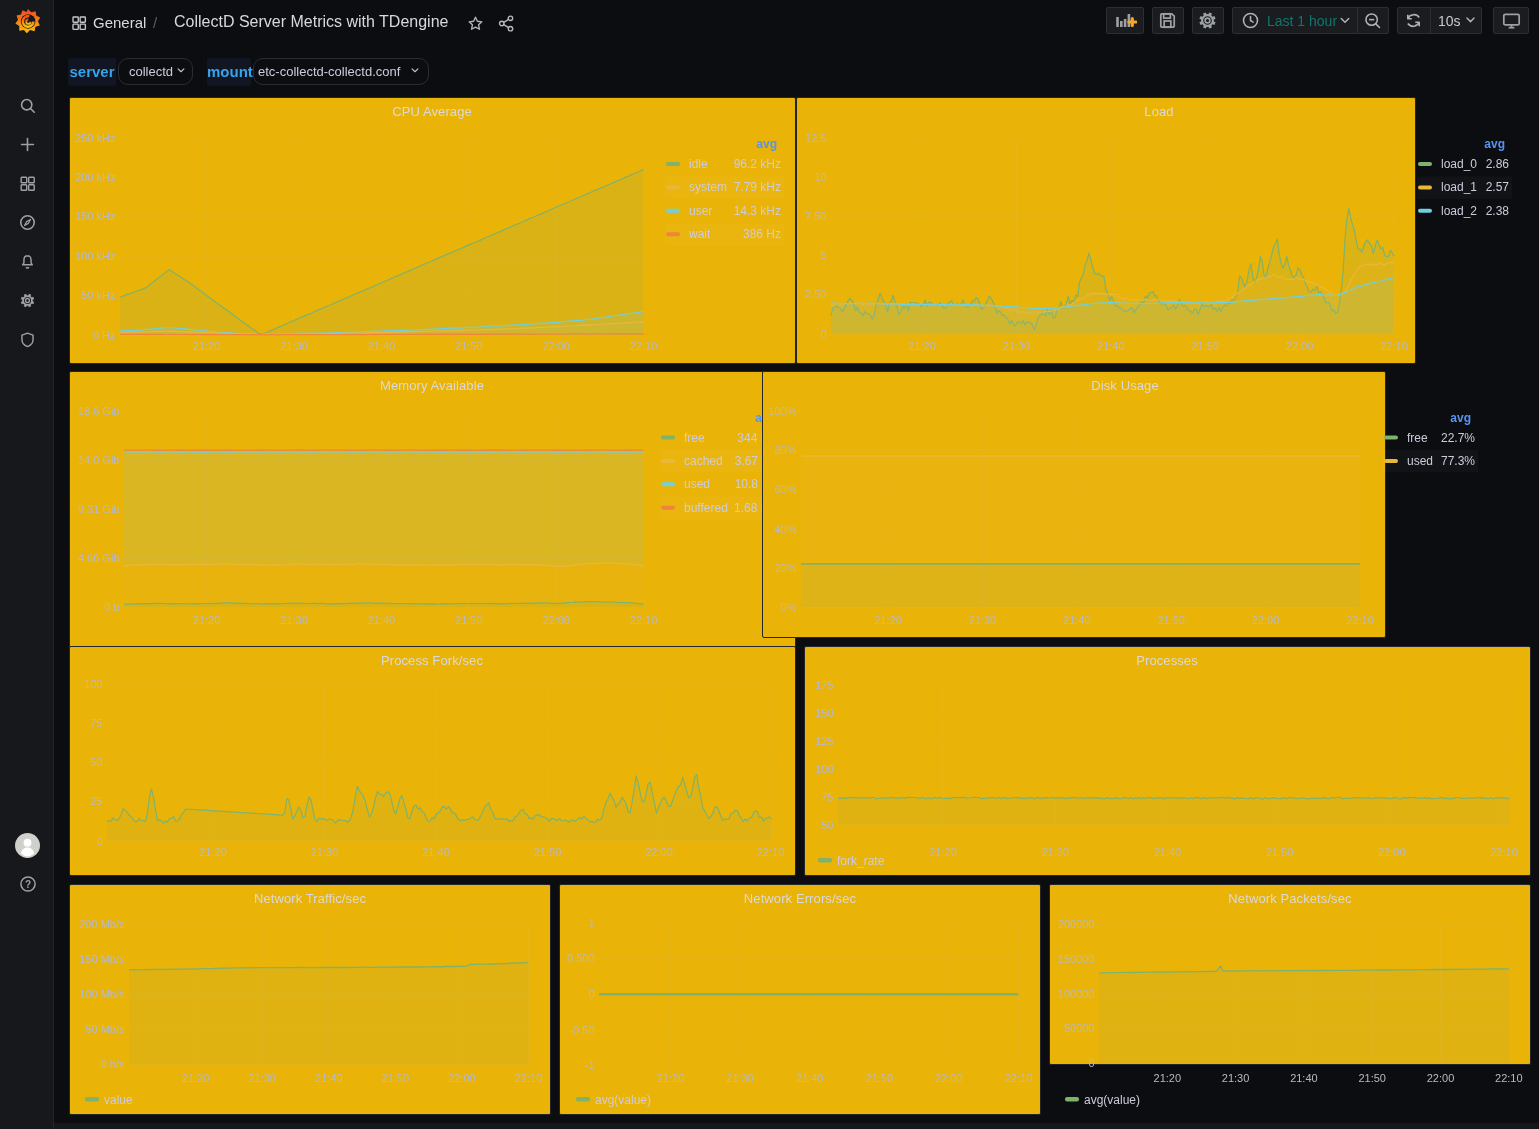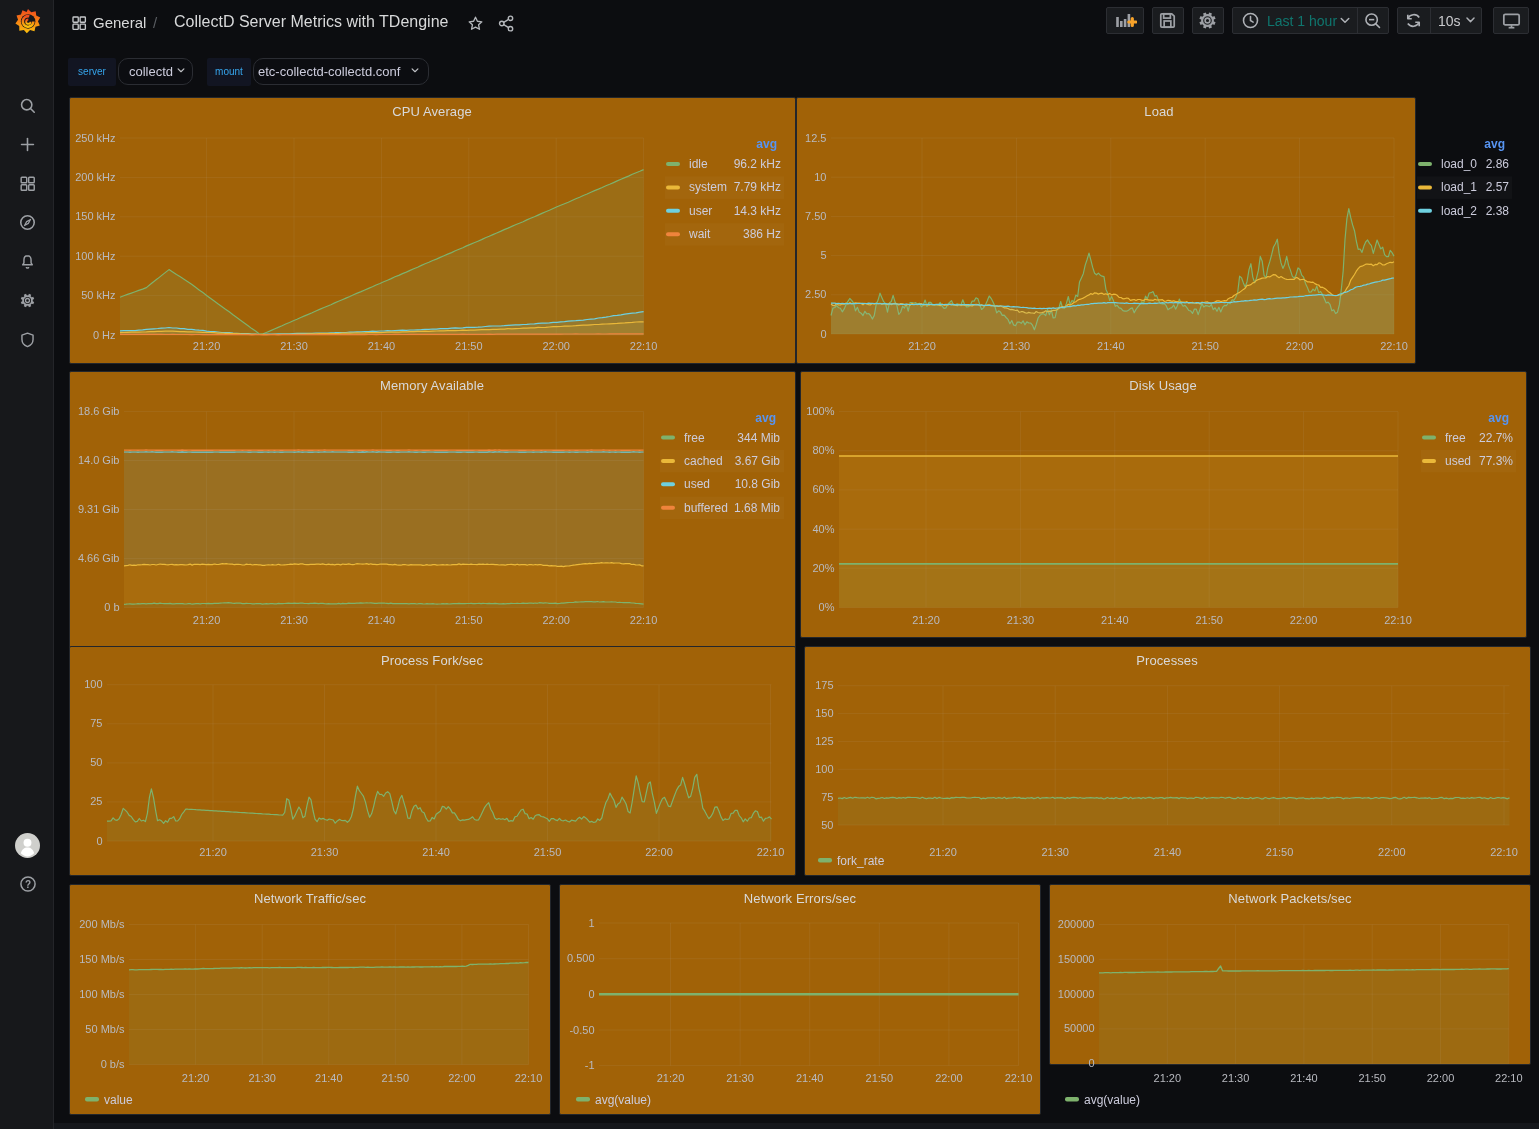--- a/index.html
+++ b/index.html
@@ -1,20 +1,20 @@
 <!DOCTYPE html>
 <html><head><meta charset="utf-8"><style>
 
 * { margin:0; padding:0; box-sizing:border-box; }
 body { width:1539px; height:1129px; background:#0c0d10; font-family:"Liberation Sans", sans-serif; overflow:hidden; position:relative; }
-.panel { position:absolute; background:#a16207; border:1px solid #23262b; border-radius:2px; }
+.panel { position:absolute; background:#eab308; border:1px solid #23262b; border-radius:2px; }
 .sidebar { position:absolute; left:0; top:0; width:54px; height:1129px; background:#17181b; border-right:1px solid #242529; }
 .navtext { position:absolute; font-size:15px; color:#d8d9da; white-space:nowrap; }
 .btn { position:absolute; top:7px; height:27px; background:#1a1c1f; border:1px solid #2c2e33; border-radius:2px; }
-.chip { position:absolute; top:58px; height:28px; background:#121522; border-radius:2px; color:#35a4eb; font-size:10px; font-weight:normal; text-align:center; white-space:nowrap; }
+.chip { position:absolute; top:58px; height:28px; background:#121522; border-radius:2px; color:#35a4eb; font-size:15px; font-weight:bold; text-align:center; white-space:nowrap; }
 .valbox { position:absolute; top:58px; height:27px; background:#0c0d11; border:1px solid #2b2d33; border-radius:10px; color:#ccccdc; font-size:13px; white-space:nowrap; overflow:hidden; }
 
 </style></head><body>
 <div style="position:absolute;left:54px;top:1123px;width:1485px;height:6px;background:#15171b"></div>
 <div class="sidebar"></div>
 <svg style="position:absolute;left:15px;top:8px" width="26" height="26" viewBox="0 0 24 24">
 <defs>
       <linearGradient id="glg" x1="0" y1="0" x2="0" y2="1">
 <stop offset="0" stop-color="#f1491f"></stop>
         <stop offset="0.45" stop-color="#f57c14"></stop>
@@ -305,21 +305,21 @@
       <text x="710.0" y="92.9" text-anchor="end" font-size="12" fill="#ccccdc">3.67 Gib</text>
       <rect x="591.0" y="110.3" width="14" height="4" rx="2" fill="#6ED0E0"></rect>
       <text x="614.0" y="116.3" font-size="12" fill="#ccccdc">used</text>
       <text x="710.0" y="116.3" text-anchor="end" font-size="12" fill="#ccccdc">10.8 Gib</text>
       <rect x="590.0" y="124.7" width="124.0" height="22.5" fill="rgba(255,255,255,0.028)"></rect>
       <rect x="591.0" y="133.7" width="14" height="4" rx="2" fill="#EF843C"></rect>
       <text x="614.0" y="139.7" font-size="12" fill="#ccccdc">buffered</text>
       <text x="710.0" y="139.7" text-anchor="end" font-size="12" fill="#ccccdc">1.68 Mib</text>
     </svg>
   </div>
-<div class="panel" style="left:800px;top:371px;width:727px;height:267px">
+<div class="panel" style="left:762px;top:371px;width:624px;height:267px">
     <svg width="725" height="265" viewBox="0 0 725 265" style="position:absolute;left:0;top:0">
       <text x="362" y="17.5" text-anchor="middle" font-size="13" font-weight="500" letter-spacing="0.1" fill="#d8d9da">Disk Usage</text>
       <line x1="38.0" y1="39.6" x2="597.0" y2="39.6" stroke="rgba(204,204,220,0.08)" stroke-width="1"></line>
       <text x="33.5" y="43.1" text-anchor="end" font-size="11" fill="#b8bac0">100%</text>
       <line x1="38.0" y1="78.8" x2="597.0" y2="78.8" stroke="rgba(204,204,220,0.08)" stroke-width="1"></line>
       <text x="33.5" y="82.3" text-anchor="end" font-size="11" fill="#b8bac0">80%</text>
       <line x1="38.0" y1="117.9" x2="597.0" y2="117.9" stroke="rgba(204,204,220,0.08)" stroke-width="1"></line>
       <text x="33.5" y="121.4" text-anchor="end" font-size="11" fill="#b8bac0">60%</text>
       <line x1="38.0" y1="157.1" x2="597.0" y2="157.1" stroke="rgba(204,204,220,0.08)" stroke-width="1"></line>
       <text x="33.5" y="160.6" text-anchor="end" font-size="11" fill="#b8bac0">40%</text>

